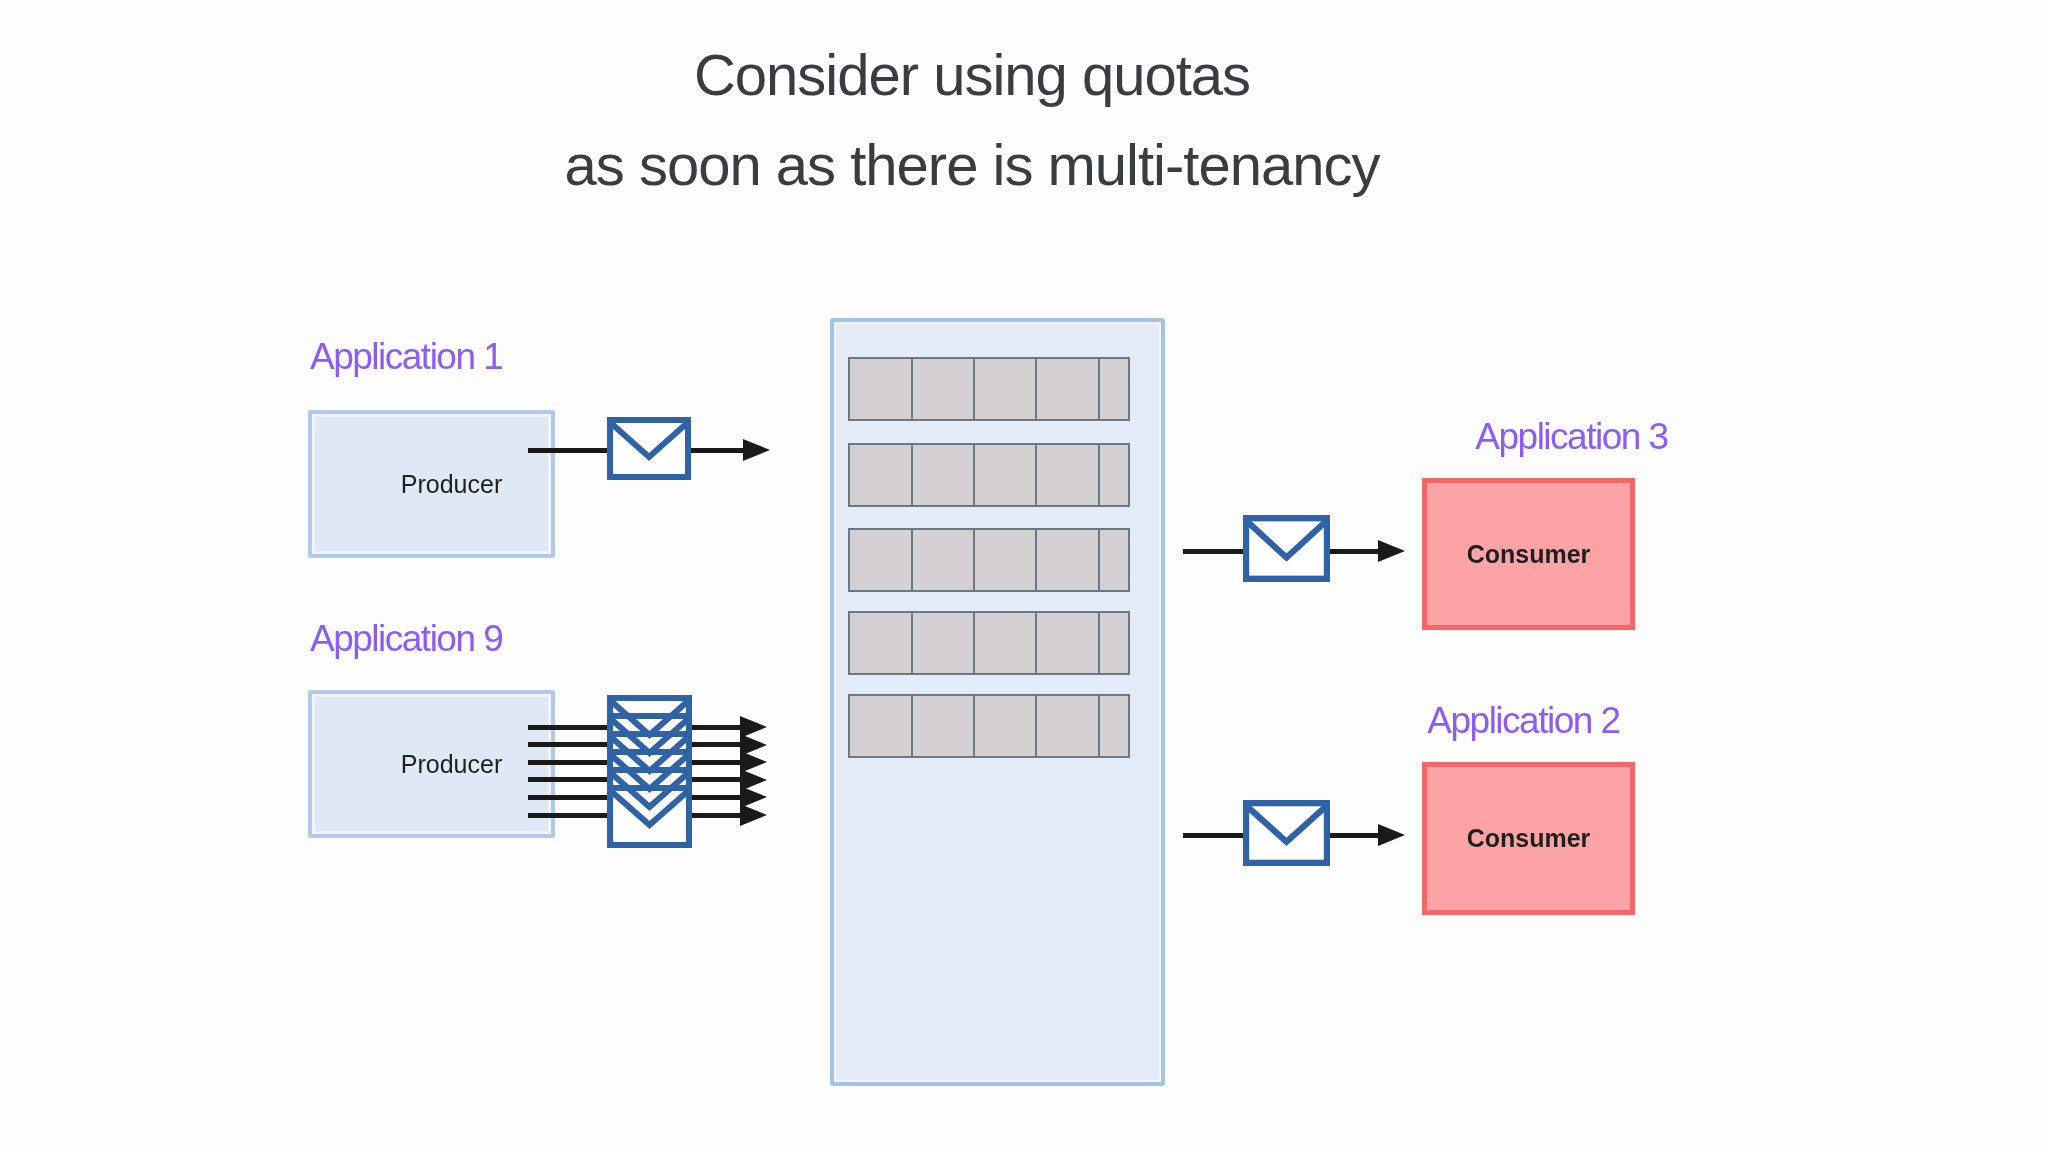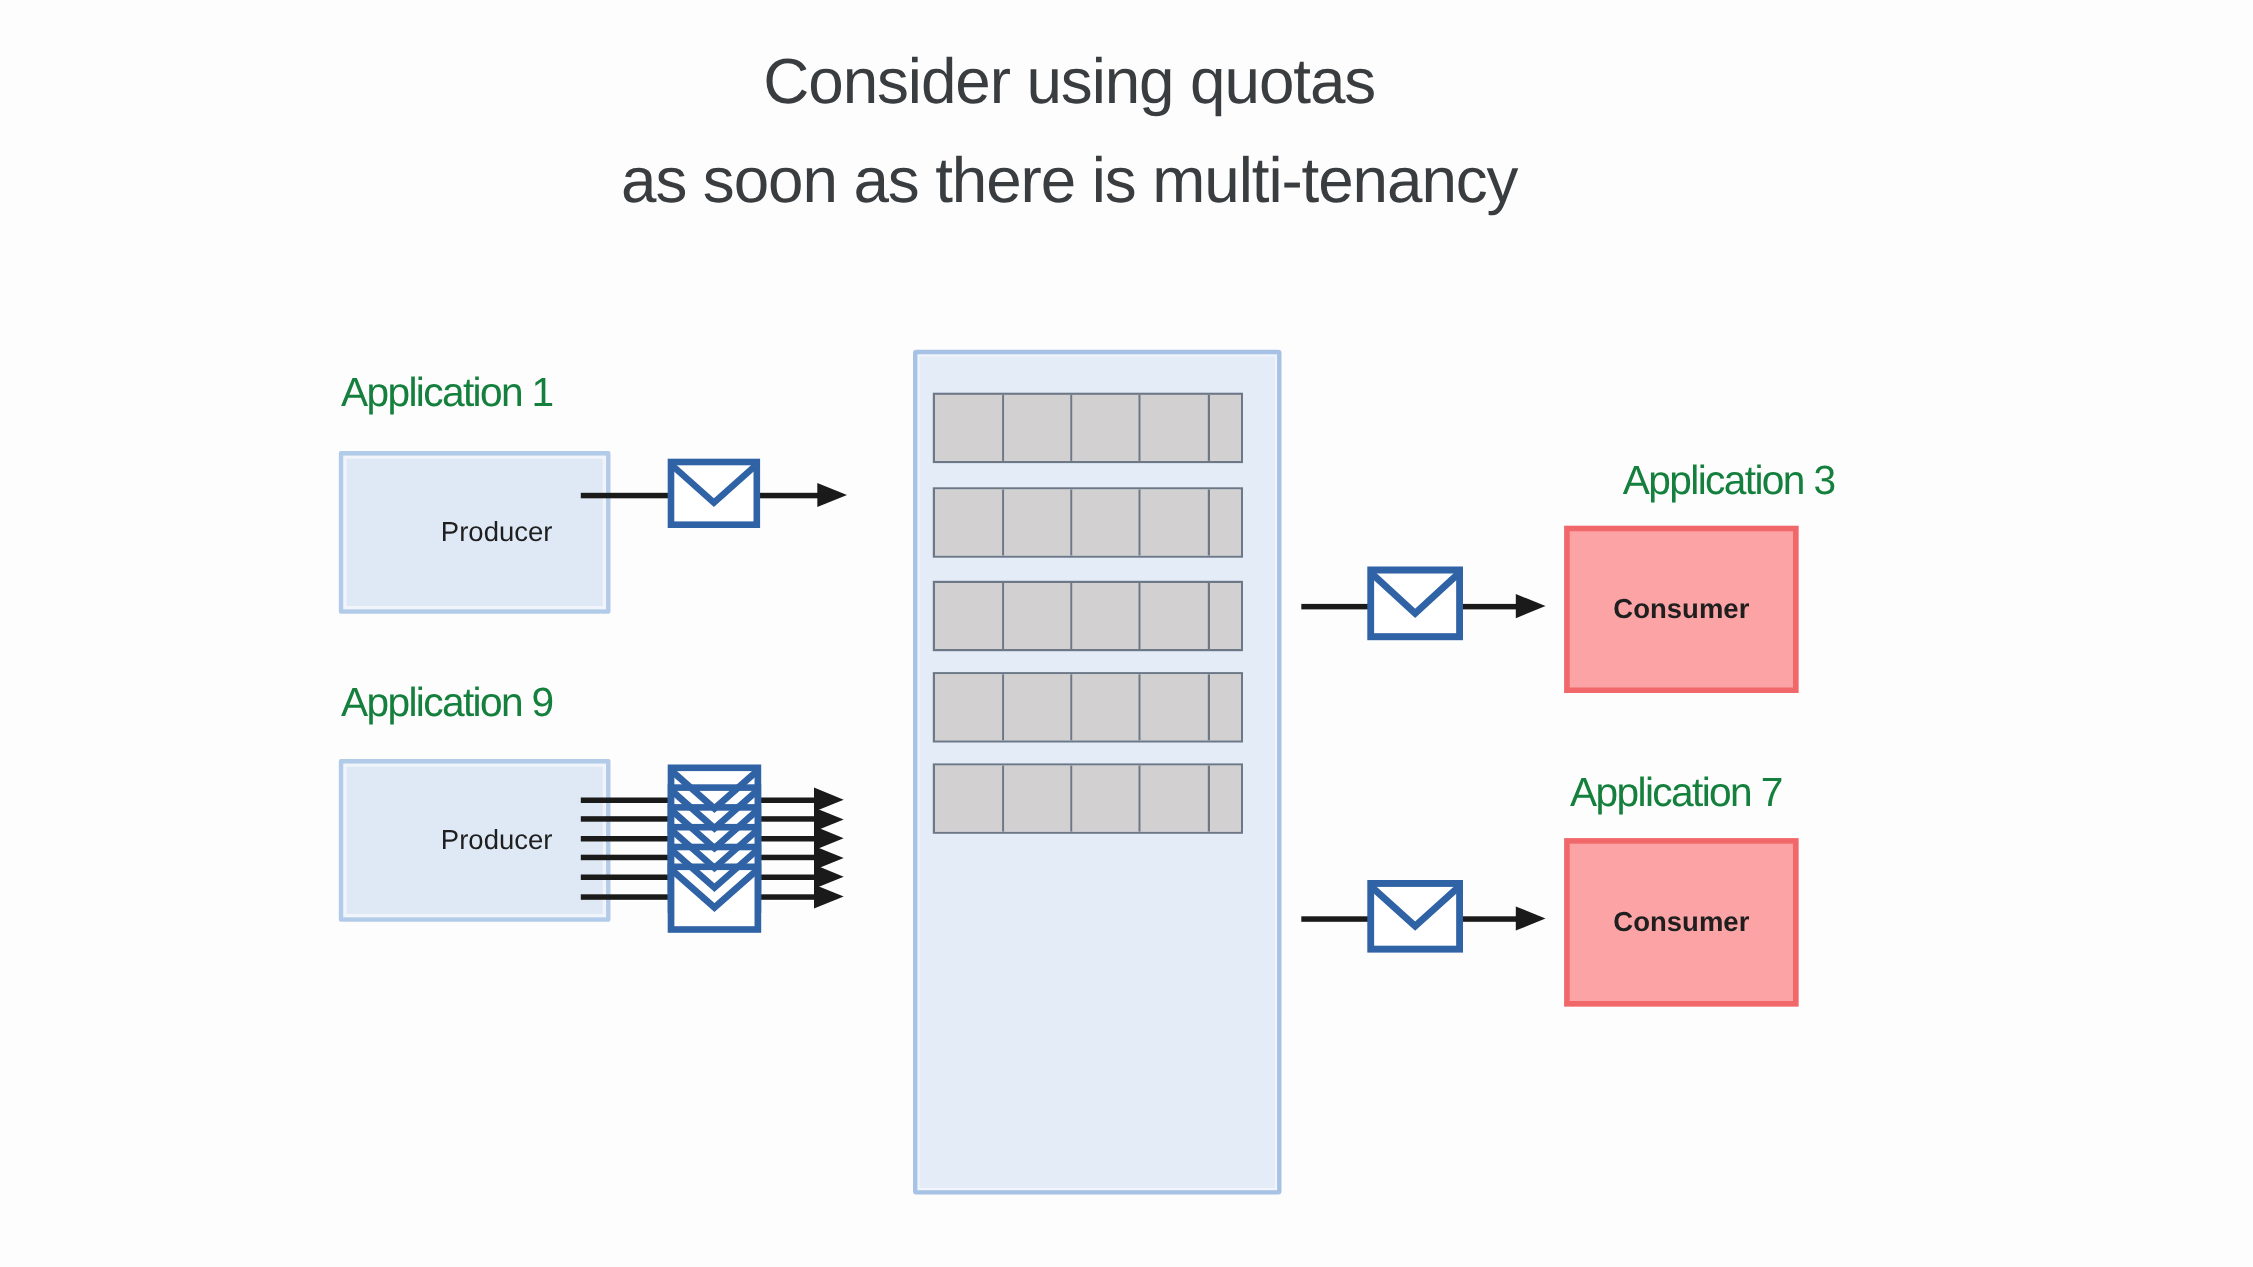--- a/index.html
+++ b/index.html
@@ -9,21 +9,21 @@
     font-family:"Liberation Sans", sans-serif;
     color:var(--c-title,#3a3d40);
   }
   
   .title{
     position:absolute;top:30px;left:0;width:1944px;text-align:center;
     font-size:58px;line-height:90px;letter-spacing:-1px;color:var(--c-title);
   }
   
   .app-label{
-    position:absolute;font-size:37px;letter-spacing:-1.5px;color:#15803d;white-space:nowrap;
+    position:absolute;font-size:37px;letter-spacing:-1.5px;color:#8b5cf6;white-space:nowrap;
   }
   .app-label.centered{text-align:center;}
   
   .box{
     position:absolute;display:flex;align-items:center;justify-content:center;
     font-size:25px;color:#1f1f1f;letter-spacing:0;
   }
   .box.producer{
     background:var(--c-producer-fill);
     border:4px solid var(--c-producer-border);
@@ -232,21 +232,21 @@
   </div>
   <div class="envelope" style="left:1243px;top:515px;width:87px;height:67px;">
       <svg class="env-body" viewBox="0 0 84 63" preserveAspectRatio="none">
         <rect x="3" y="3" width="78" height="57"></rect>
       </svg>
       <svg class="env-flap" viewBox="0 0 84 63" preserveAspectRatio="none">
         <polyline points="5,7 42,40 79,7"></polyline>
       </svg>
     </div>
 
-  <div class="app-label centered" style="left:1422px;top:700px;width:203px;">Application 7</div>
+  <div class="app-label centered" style="left:1422px;top:700px;width:203px;">Application 2</div>
   <div class="box consumer" style="left:1422px;top:762px;width:203px;height:143px;">
     <span>Consumer</span>
   </div>
   <div class="arrow" style="left:1183px;top:824px;width:222px;">
     <div class="shaft"></div>
     <div class="head"></div>
   </div>
   <div class="envelope" style="left:1243px;top:800px;width:87px;height:66px;">
       <svg class="env-body" viewBox="0 0 84 63" preserveAspectRatio="none">
         <rect x="3" y="3" width="78" height="57"></rect>

